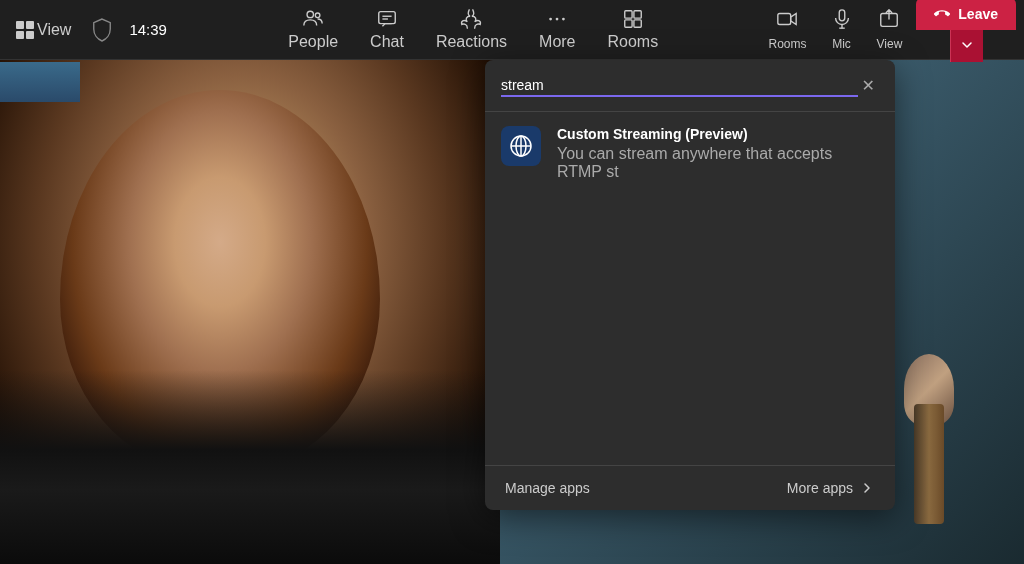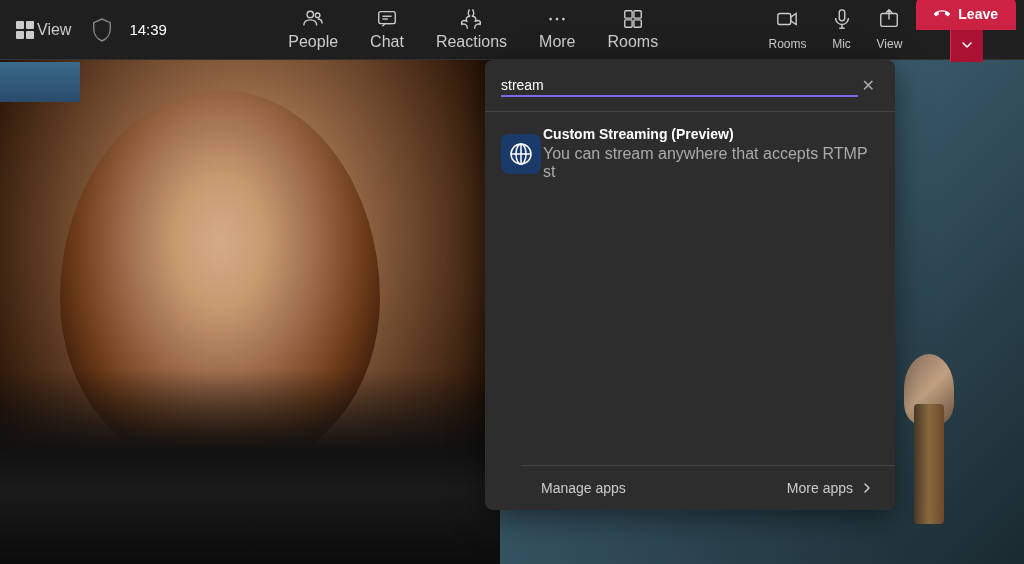--- a/index.html
+++ b/index.html
@@ -260,22 +260,22 @@
     .search-clear {
       color: #aaa;
       cursor: pointer;
       font-size: 16px;
       padding: 4px;
     }
 
     
     .result-item {
       display: flex;
-      align-items: center;
-      gap: 2px;
+      align-items: flex-start;
+      gap: 16px;
       padding: 14px 16px;
       cursor: pointer;
     }
 
     .result-icon {
       width: 40px; height: 40px;
       background: #1a3a6a;
       border-radius: 8px;
       display: flex;
       align-items: center;
@@ -301,21 +301,20 @@
       height: 270px;
     }
 
     
     .panel-footer {
       display: flex;
       align-items: center;
       justify-content: space-between;
       padding: 14px 20px;
       border-top: 1px solid #444;
-      margin-left: 36px;
     }
 
     .footer-link {
       color: #ccc;
       font-size: 14px;
       cursor: pointer;
       display: flex;
       align-items: center;
       gap: 6px;
     }

